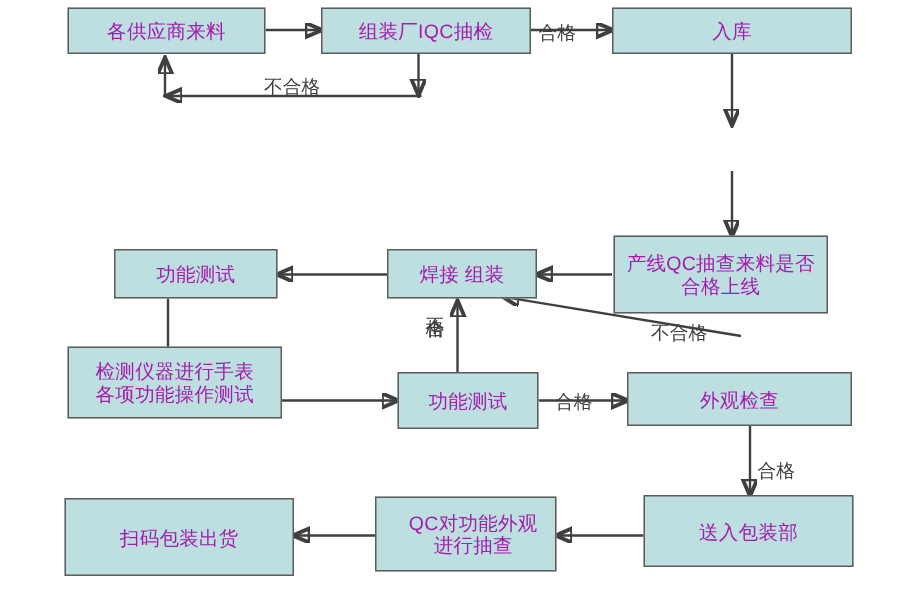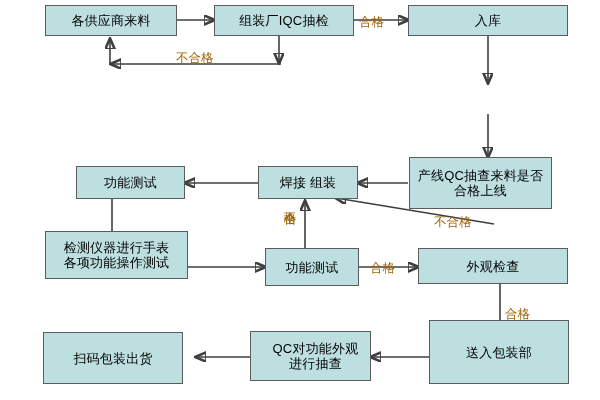--- a/index.html
+++ b/index.html
@@ -17,29 +17,29 @@
   }
   .node {
     position: absolute;
     box-sizing: border-box;
     background: #bedfe0;
     border: 1px solid #5c5c5c;
     display: flex;
     align-items: center;
     justify-content: center;
     text-align: center;
-    color: #000000;
+    color: #a21caf;
     font-size: 13px;
     line-height: 15px;
     white-space: pre-line;
     letter-spacing: 0.2px;
   }
   .edge-label {
     position: absolute;
-    color: #a16207;
+    color: #404040;
     font-size: 12.5px;
     line-height: 13px;
     white-space: pre-line;
     background: transparent;
   }
   .edge-label.vert {
     writing-mode: vertical-rl;
     text-orientation: upright;
     letter-spacing: 0px;
     line-height: 12px;
@@ -135,30 +135,30 @@
   </div>
 
   <div class="node" style="left:265px; top:248px; width:94px; height:38px;">
     <span>功能测试</span>
   </div>
 
   <div class="node" style="left:418px; top:248px; width:150px; height:36px;">
     <span>外观检查</span>
   </div>
 
-  <div class="node" style="left:43px; top:332px; width:140px; height:52px;justify-content:center;">
+  <div class="node" style="left:43px; top:332px; width:153px; height:52px;justify-content:center;">
     <span>扫码包装出货</span>
   </div>
 
   <div class="node" style="left:250px; top:331px; width:121px; height:50px;padding-left:10px;">
     <span>QC对功能外观
 进行抽查</span>
   </div>
 
-  <div class="node" style="left:429px; top:320px; width:140px; height:64px;">
+  <div class="node" style="left:429px; top:330px; width:140px; height:48px;">
     <span>送入包装部</span>
   </div>
 
   <div class="edge-label" style="left:176px; top:39px;">
     <span>不合格</span>
   </div>
 
   <div class="edge-label" style="left:359px; top:3px;">
     <span>合格</span>
   </div>

